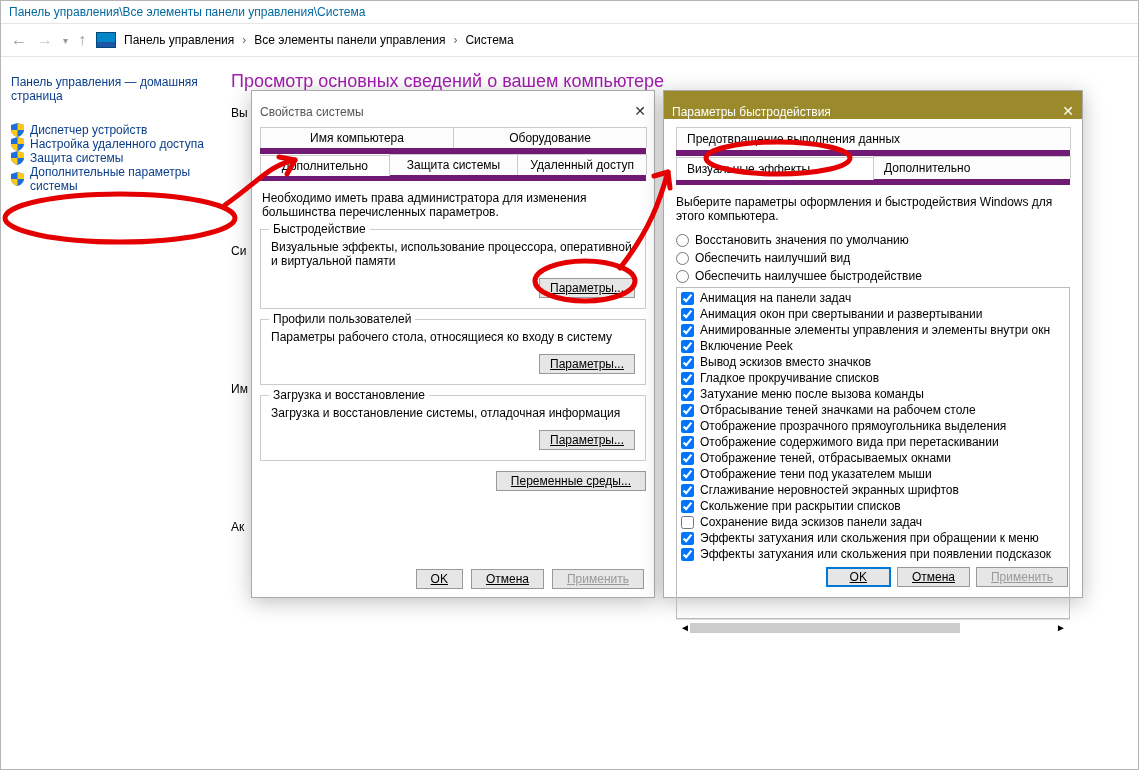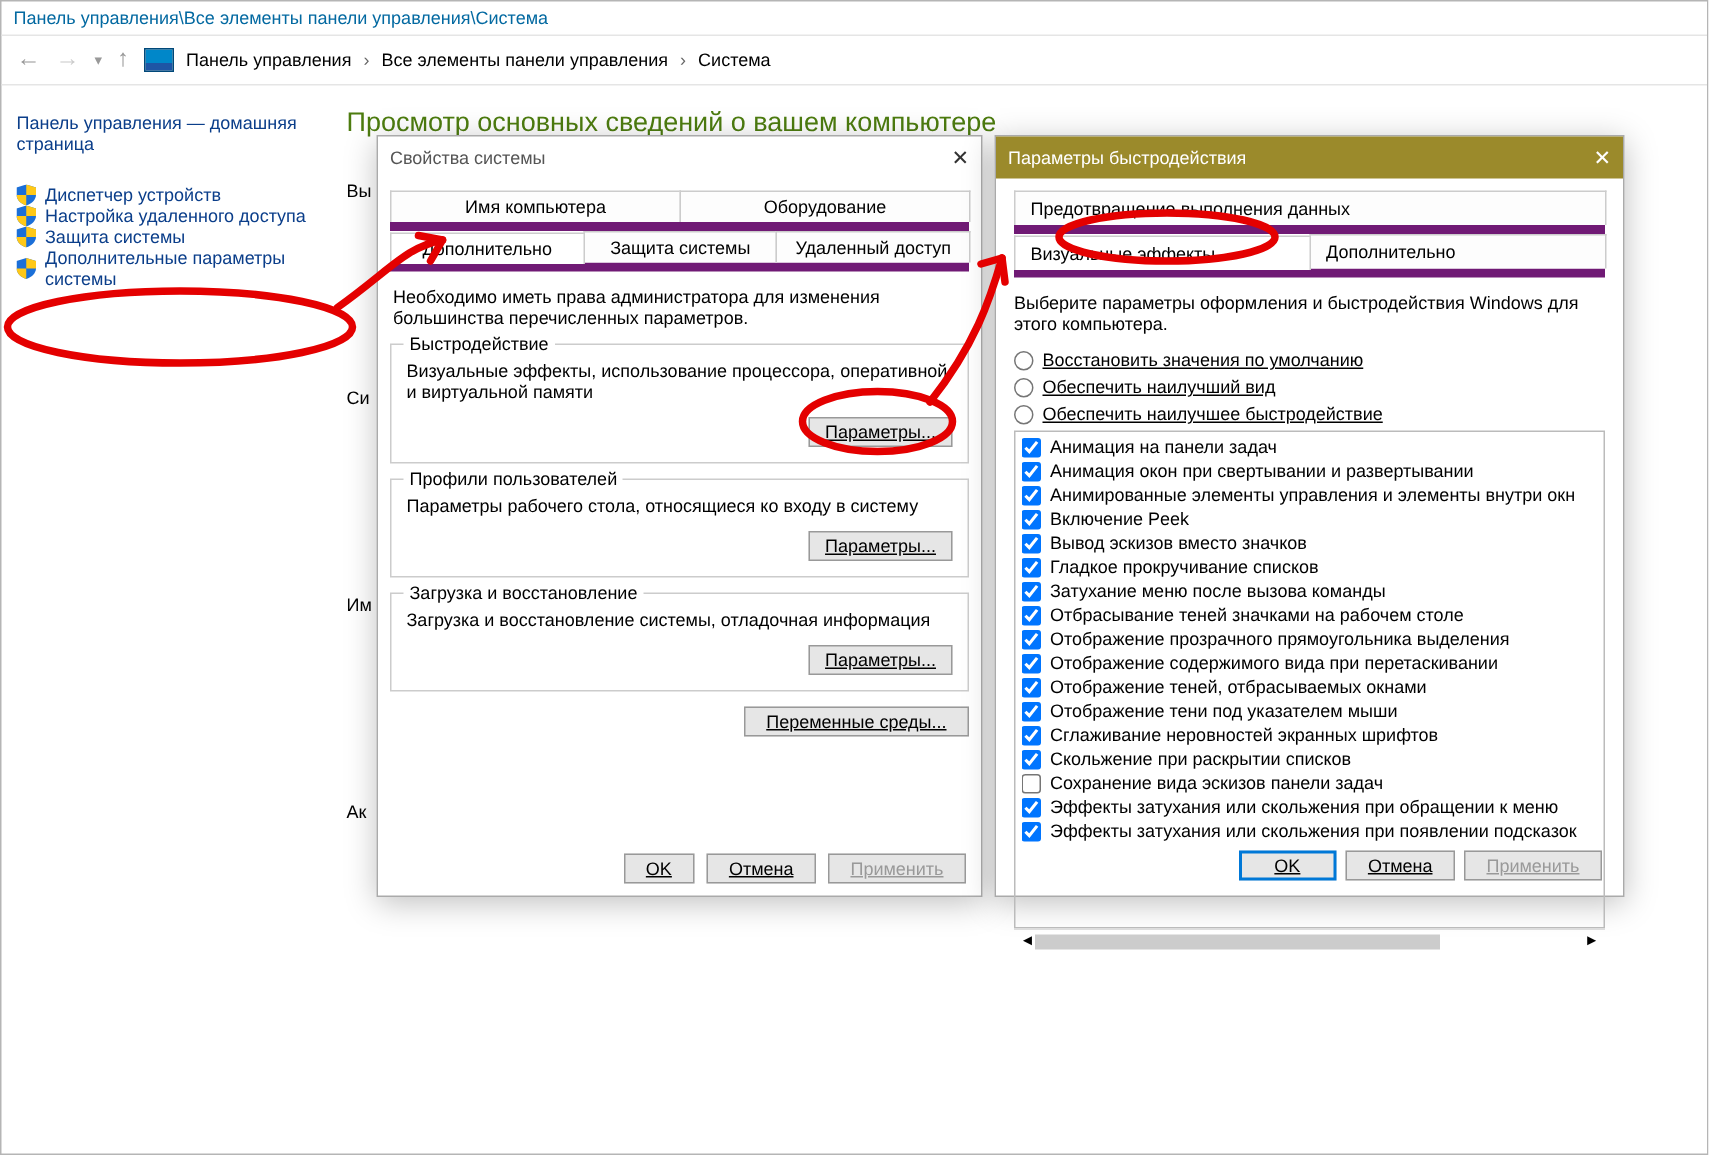--- a/index.html
+++ b/index.html
@@ -16,27 +16,27 @@
   .chev  { color: #666; }
   .content { display:flex; height: calc(100% - 56px);}
   
   .sidebar { width: 230px; padding: 18px 10px; display:flex; flex-direction:column; gap:10px; }
   .home    { color:#0b3e8a; margin-bottom:10px; }
   .sblink  { display:flex; align-items:center; gap:6px; color:#0b3e8a; cursor:pointer; }
   .shield  { display:inline-block; width:13px; height:14px; }
   .shield svg { display:block; }
   
   .main   { flex:1; padding: 14px 0 0 0; position:relative; }
-  .main h2 { color:#4d7c0f; font-size:18px; font-weight:400; margin-bottom:28px; }
+  .main h2 { color:#a21caf; font-size:18px; font-weight:400; margin-bottom:14px; }
   .grey-label { color:#000; margin-bottom:14px; }
 
   
   .dialog { position:absolute; border:1px solid #aaa; background:#fff; box-shadow:0 4px 20px rgba(0,0,0,.25); }
   .d1 { left:251px; top:90px; width:404px; height:508px; }
-  .dlg-title { height:28px; display:flex; align-items:center; justify-content:space-between; padding:0 8px; color:#555; }
+  .dlg-title { height:28px; display:flex; align-items:flex-end; justify-content:space-between; padding:0 8px; color:#555; }
   .close-x { font-size:14px; color:#333; cursor:pointer; }
   .d1-body { padding:8px; background:#fff; }
   .tabrow  { display:flex; border-bottom:6px solid #701a75; }
   .tab     { padding:4px 10px; border:1px solid #ccc; border-bottom:none; background:#fdfdfd; margin-right:-1px; cursor:pointer; }
   .tab.active { background:#fff; position:relative; top:1px; }
   .tabrow.mini .tab { flex:1; text-align:center; padding:3px 0; }
   .d1 .desc { margin:10px 2px; font-size:12px; }
   .group { border:1px solid #ccc; margin:10px 0; padding:10px; position:relative; }
   .group legend, .group .glabel { position:absolute; top:-8px; left:8px; background:#fff; padding:0 4px; font-size:12px; }
   .group p { font-size:12px; }
@@ -45,21 +45,21 @@
   .btn-row{ text-align:right; margin-top:10px; }
   .dlg-footer { position:absolute; bottom:8px; right:10px; display:flex; gap:8px; }
   .btn.disabled{ color:#999; cursor:default; }
 
   
   .d2 { left:663px; top:90px; width:420px; height:508px; }
   .d2 .dlg-title { background:#9b8a2b; color:#fff; }
   .d2 .close-x { color:#fff; }
   .d2-body { padding:8px 12px; }
   .d2 .tabrow.top .tab { flex:1; text-align:left; }
-  .radio { display:flex; align-items:center; gap:6px; margin:4px 0;text-decoration:underline; }
+  .radio { display:flex; align-items:center; gap:6px; margin:4px 0; }
   .radio input { margin:0; }
   .checklist { border:1px solid #bbb; height:332px; overflow-y:auto; margin-top:4px; padding:2px; }
   .check { display:flex; align-items:center; gap:6px; padding:1px 2px; white-space:nowrap; }
   .check input { margin:0; }
   .d2-foot { position:absolute; bottom:10px; right:14px; display:flex; gap:6px; }
   .btn.primary { border:2px solid #0078d7; padding:1px 22px; }
   .scroll-faux { height:16px; border-top:1px solid #ddd; display:flex; align-items:center; padding:0 4px; }
   .scroll-faux .thumb { width:70%; height:10px; background:#ccc; }
 
   

